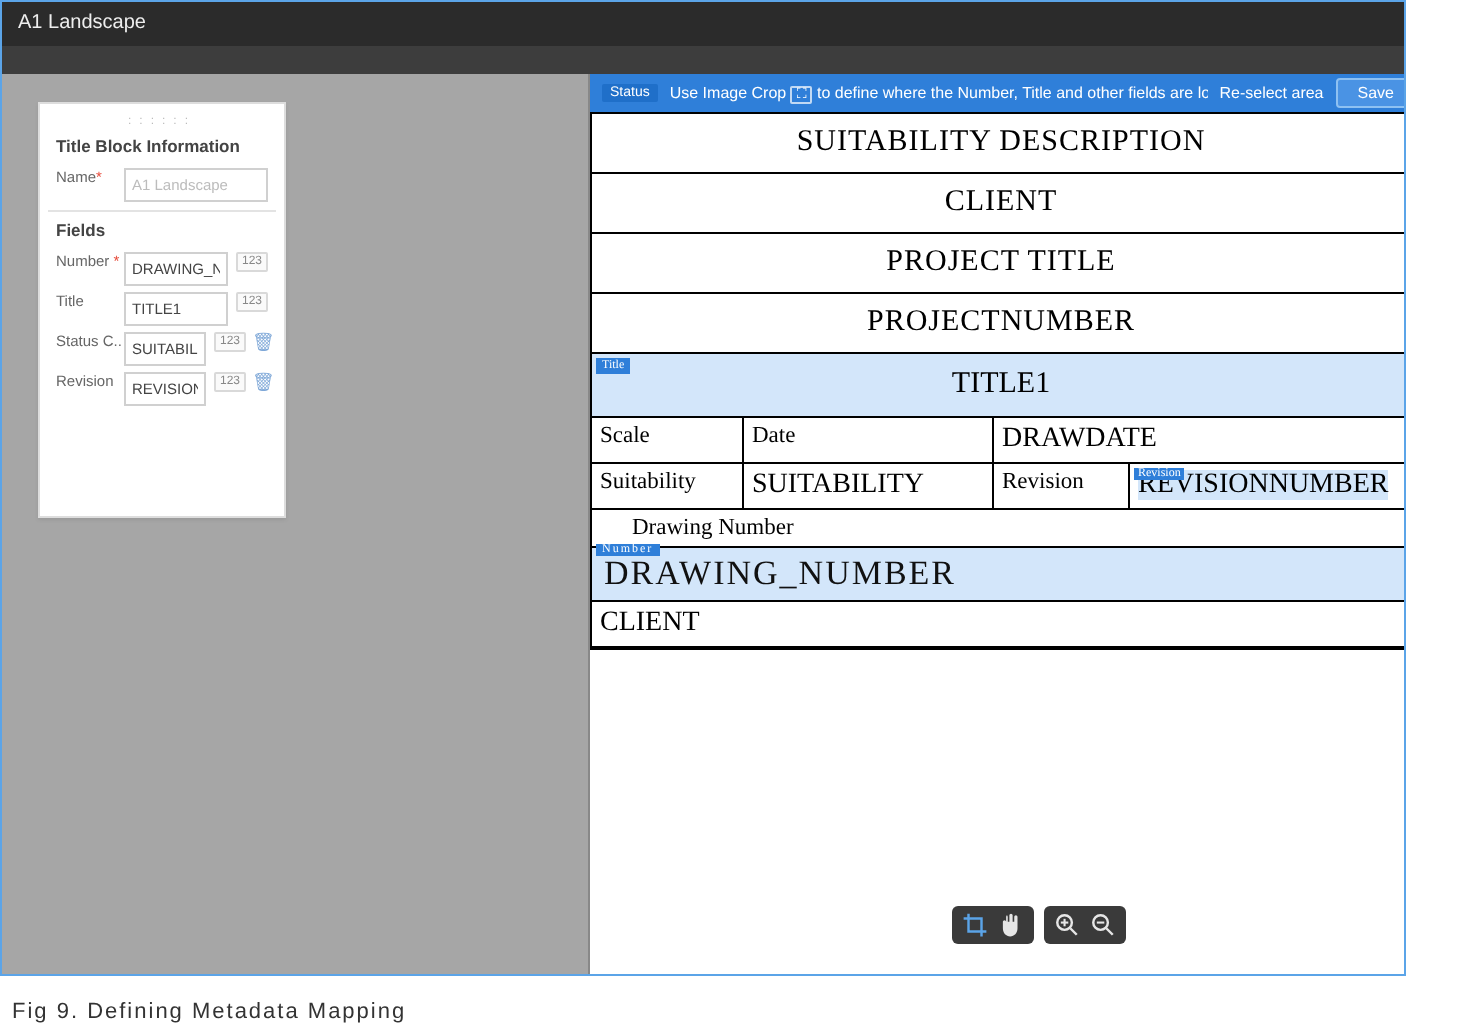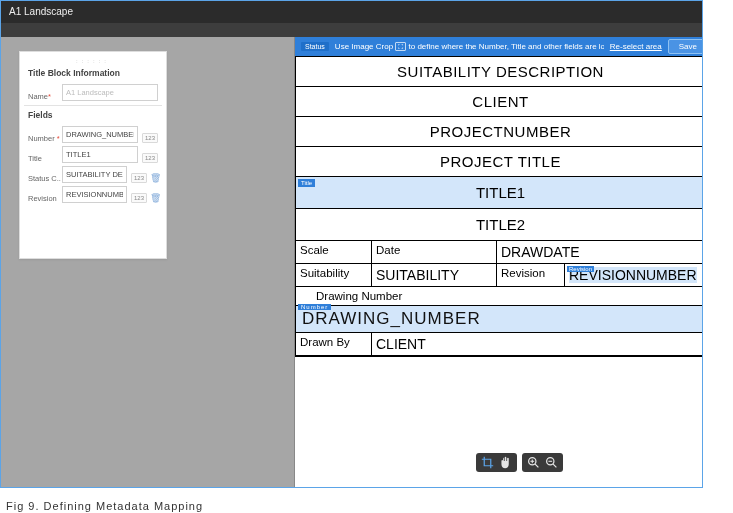--- a/index.html
+++ b/index.html
@@ -1,39 +1,39 @@
 <!DOCTYPE html>
 <html><head>
 <meta charset="utf-8">
 <style>
 *{box-sizing:border-box;margin:0;padding:0}
 body{font-family:Arial,Helvetica,sans-serif;background:#fff;width:733px;font-size:11px;color:#333}
 .appwin{border:1px solid #5ba4e8;background:#a6a6a6;width:703px;margin:0 0 12px 0;position:relative;height:488px;overflow:hidden}
 .titlebar{background:#2b2b2b;color:#eee;padding:5px 8px;font-size:10px;height:22px}
 .topbar{background:#3d3d3d;height:14px}
 .main{display:flex;height:452px;background:#a6a6a6;position:relative}
-.leftpanel{width:148px;background:#fff;margin:14px 0 0 18px;padding:6px 8px 10px;border:1px solid #ddd;height:208px;box-shadow:0 1px 2px rgba(0,0,0,0.08);font-size:8px;color:#555}
+.leftpanel{width:124px;background:#fff;margin:14px 0 0 18px;padding:6px 8px 10px;border:1px solid #ddd;height:208px;box-shadow:0 1px 2px rgba(0,0,0,0.08);font-size:8px;color:#555}
 .leftpanel .grip{text-align:center;color:#bbb;font-size:6px;letter-spacing:4px;margin-bottom:2px}
 .leftpanel .sectlabel{font-size:8.5px;font-weight:bold;color:#444;margin:4px 0 6px}
 .leftpanel .sep{border-top:1px solid #e3e3e3;margin:4px -4px 4px}
-.frow{display:flex;align-items:flex-end;margin:3px 0}
+.frow{display:flex;align-items:flex-start;margin:3px 0}
 .frow .lbl{width:34px;font-size:7.5px;color:#666}
 .frow .req{color:#e74c3c}
 .frow input{flex:1;min-width:0;border:1px solid #d0d0d0;background:#fff;font-size:7.5px;padding:3px 3px;color:#444;height:17px}
 .frow input.dim{color:#bcbcbc}
 .frow .badge{font-size:6px;color:#888;margin-left:4px;border:1px solid #d9d9d9;padding:1px 2px;border-radius:1px;background:#fafafa}
 .frow .trash{margin-left:3px;color:#7fa8d8;font-size:9px;width:8px;text-align:center}
 .canvas{position:absolute;left:293px;top:0;width:420px;height:452px;background:#fff;border-left:1px solid #888}
 .bluebar{background:#2f7fd9;color:#fff;font-size:8px;display:flex;align-items:center;padding:3px 6px;height:19px;gap:6px}
 .bluebar .tag{background:#1f6fc9;padding:1px 4px;font-size:7px;border-radius:1px}
 .bluebar .msg{flex:1;white-space:nowrap;overflow:hidden}
 .bluebar .crop{border:1px solid rgba(255,255,255,.7);padding:0 2px;font-size:7px;line-height:9px;border-radius:1px}
-.bluebar .link{text-decoration:underline;font-size:8px;cursor:pointer}
+.bluebar .link{font-size:8px;cursor:pointer}
 .bluebar .savebtn{background:#4a93e4;border:1px solid #8ec1f2;padding:2px 10px;font-size:8px;border-radius:2px;cursor:pointer}
-.tblk{border:1.5px solid #000;margin:0 8px 0 0;font-family:Liberation Sans, sans-serif;color:#000}
+.tblk{border:1.5px solid #000;margin:0 8px 0 0;font-family:Liberation Serif, serif;color:#000}
 .bigrow{border-bottom:1.5px solid #000;text-align:center;padding:6px 2px;font-size:15px;letter-spacing:.5px;position:relative}
 .bigrow.first{font-size:15px}
 .midrow{border-bottom:1.5px solid #000;text-align:center;padding:7px 2px;font-size:15px;position:relative}
 .midrow.sel{background:#d3e6fa}
 .midrow .mtag{position:absolute;left:2px;top:2px;background:#2f7fd9;color:#fff;font-size:6px;padding:1px 3px}
 .grid{display:grid;grid-template-columns:76px 125px 68px 1fr;border-bottom:1.5px solid #000}
 .cell{border-right:1.5px solid #000;padding:3px 4px;font-size:11.5px;color:#000;white-space:nowrap;position:relative}
 .cell:last-child{border-right:0}
 .cell.big{font-size:14px}
 .cell .rev{background:#d3e6fa}
@@ -98,28 +98,27 @@
           <span class="crop">⛶</span>
           <span>to define where the Number, Title and other fields are located</span>
         </span>
         <span class="link">Re-select area</span>
         <span class="savebtn">Save</span>
       </div>
 
       <div class="tblk">
         <div class="bigrow first">SUITABILITY DESCRIPTION</div>
         <div class="bigrow">CLIENT</div>
+        <div class="bigrow">PROJECT TITLE</div>
         <div class="bigrow">PROJECTNUMBER</div>
-        <div class="bigrow">PROJECT TITLE</div>
 
         <div class="midrow sel">
           <span class="mtag">Title</span>
           <span>TITLE1</span>
         </div>
-        <div class="midrow">TITLE2</div>
 
         <div class="grid">
           <div class="cell">Scale</div>
           <div class="cell">Date</div>
           <div class="cell big">DRAWDATE</div>
         </div>
         <div class="grid">
           <div class="cell">Suitability</div>
           <div class="cell big">SUITABILITY</div>
           <div class="cell">Revision</div>
@@ -127,21 +126,20 @@
             <span class="revtag">Revision</span>
             <span class="rev">REVISIONNUMBER</span>
           </div>
         </div>
         <div class="dnrow">Drawing Number</div>
         <div class="dnval">
           <span class="ntag">Number</span>
           <span>DRAWING_NUMBER</span>
         </div>
         <div class="grid" style="grid-template-columns:76px 1fr">
-          <div class="cell">Drawn By</div>
           <div class="cell big">CLIENT</div>
         </div>
       </div>
     </div>
 
     <div class="toolbar">
       <div class="tbtn">
         <span class="ic active">
           <svg width="13" height="13" viewBox="0 0 16 16">
               <path fill="none" stroke="#5ba4e8" stroke-width="1.5" d="M4 1v11h11M1 4h11v11"></path>

